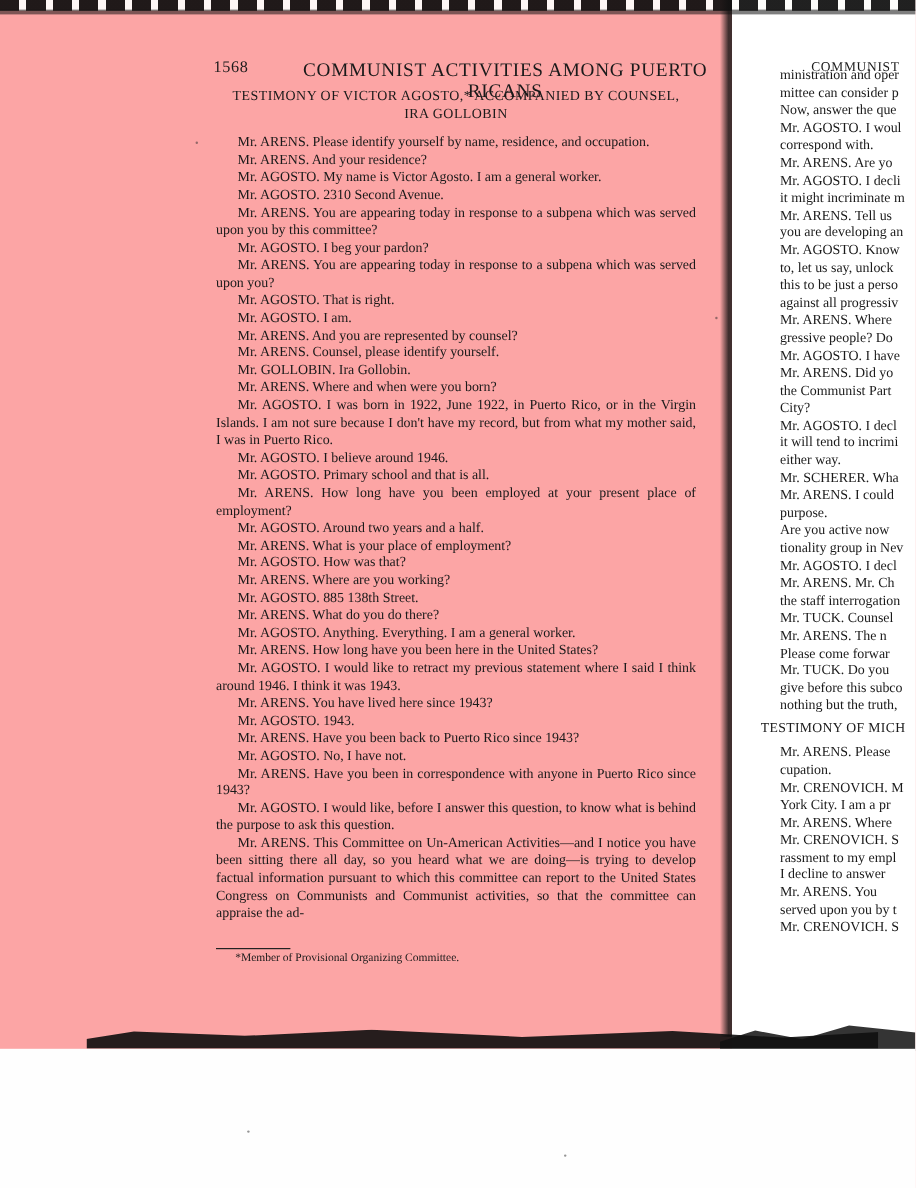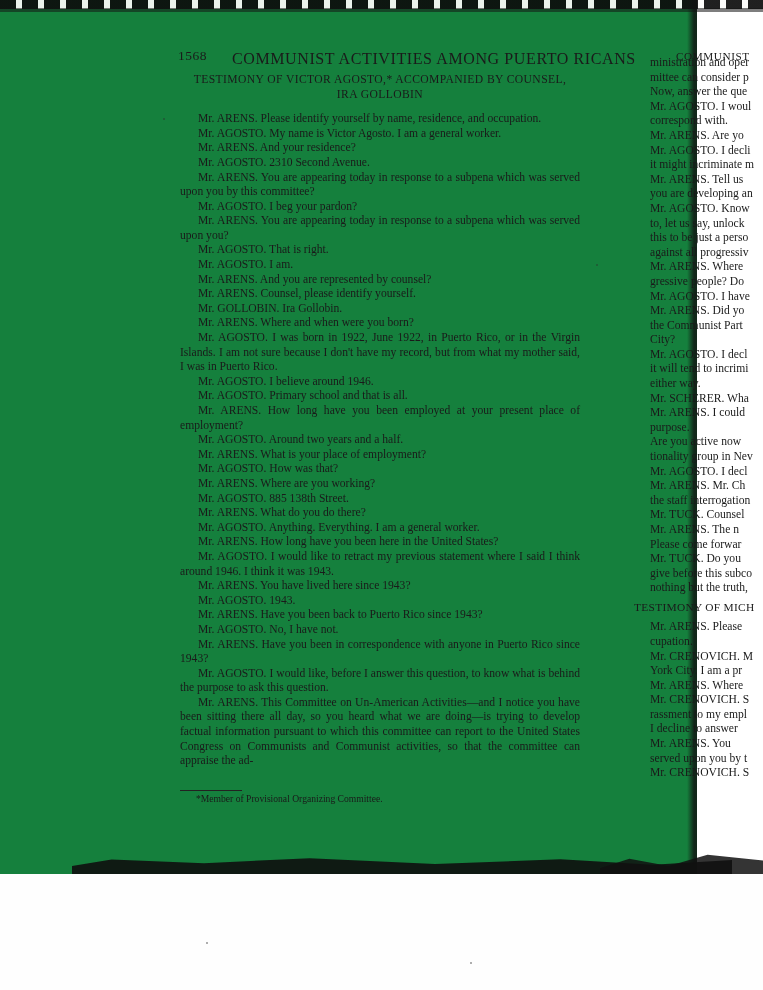--- a/index.html
+++ b/index.html
@@ -13,23 +13,23 @@
     position: relative;
     overflow: hidden;
     font-family: "Liberation Serif", serif;
     color: #1a1a1a;
   }
 
   
   .scan-page {
     position: absolute;
     left: 0; top: 0;
-    width: 697px;
+    width: 610px;
     height: 990px;
-    background: #15803d;
+    background: #fca5a5;
   }
   .edge-top {
     position: absolute;
     left: 0; top: 0;
     width: 763px; height: 9px;
     background: repeating-linear-gradient(90deg,
       #0d0d0d 0px, #0d0d0d 16px,
       #fdfdfb 16px, #fdfdfb 22px);
     opacity: .92;
   }
@@ -170,22 +170,22 @@
   <div class="running-head">Communist Activities Among Puerto Ricans</div>
   <div class="running-head-right">COMMUNIST</div>
 
   <div class="col col-left">
     <div class="heading">
       <span>TESTIMONY OF VICTOR AGOSTO,* ACCOMPANIED BY COUNSEL,</span>
       <span class="l2">IRA GOLLOBIN</span>
     </div>
 
     <p class="para">Mr. ARENS. Please identify yourself by name, residence, and occupation.</p>
+    <p class="para">Mr. ARENS. And your residence?</p>
     <p class="para">Mr. AGOSTO. My name is Victor Agosto.   I am a general worker.</p>
-    <p class="para">Mr. ARENS. And your residence?</p>
     <p class="para">Mr. AGOSTO. 2310 Second Avenue.</p>
     <p class="para">Mr. ARENS. You are appearing today in response to a subpena which was served upon you by this committee?</p>
     <p class="para">Mr. AGOSTO. I beg your pardon?</p>
     <p class="para">Mr. ARENS. You are appearing today in response to a subpena which was served upon you?</p>
     <p class="para">Mr. AGOSTO. That is right.</p>
     <p class="para">Mr. AGOSTO. I am.</p>
     <p class="para">Mr. ARENS. And you are represented by counsel?</p>
     <p class="para">Mr. ARENS. Counsel, please identify yourself.</p>
     <p class="para">Mr. GOLLOBIN. Ira Gollobin.</p>
     <p class="para">Mr. ARENS. Where and when were you born?</p>

